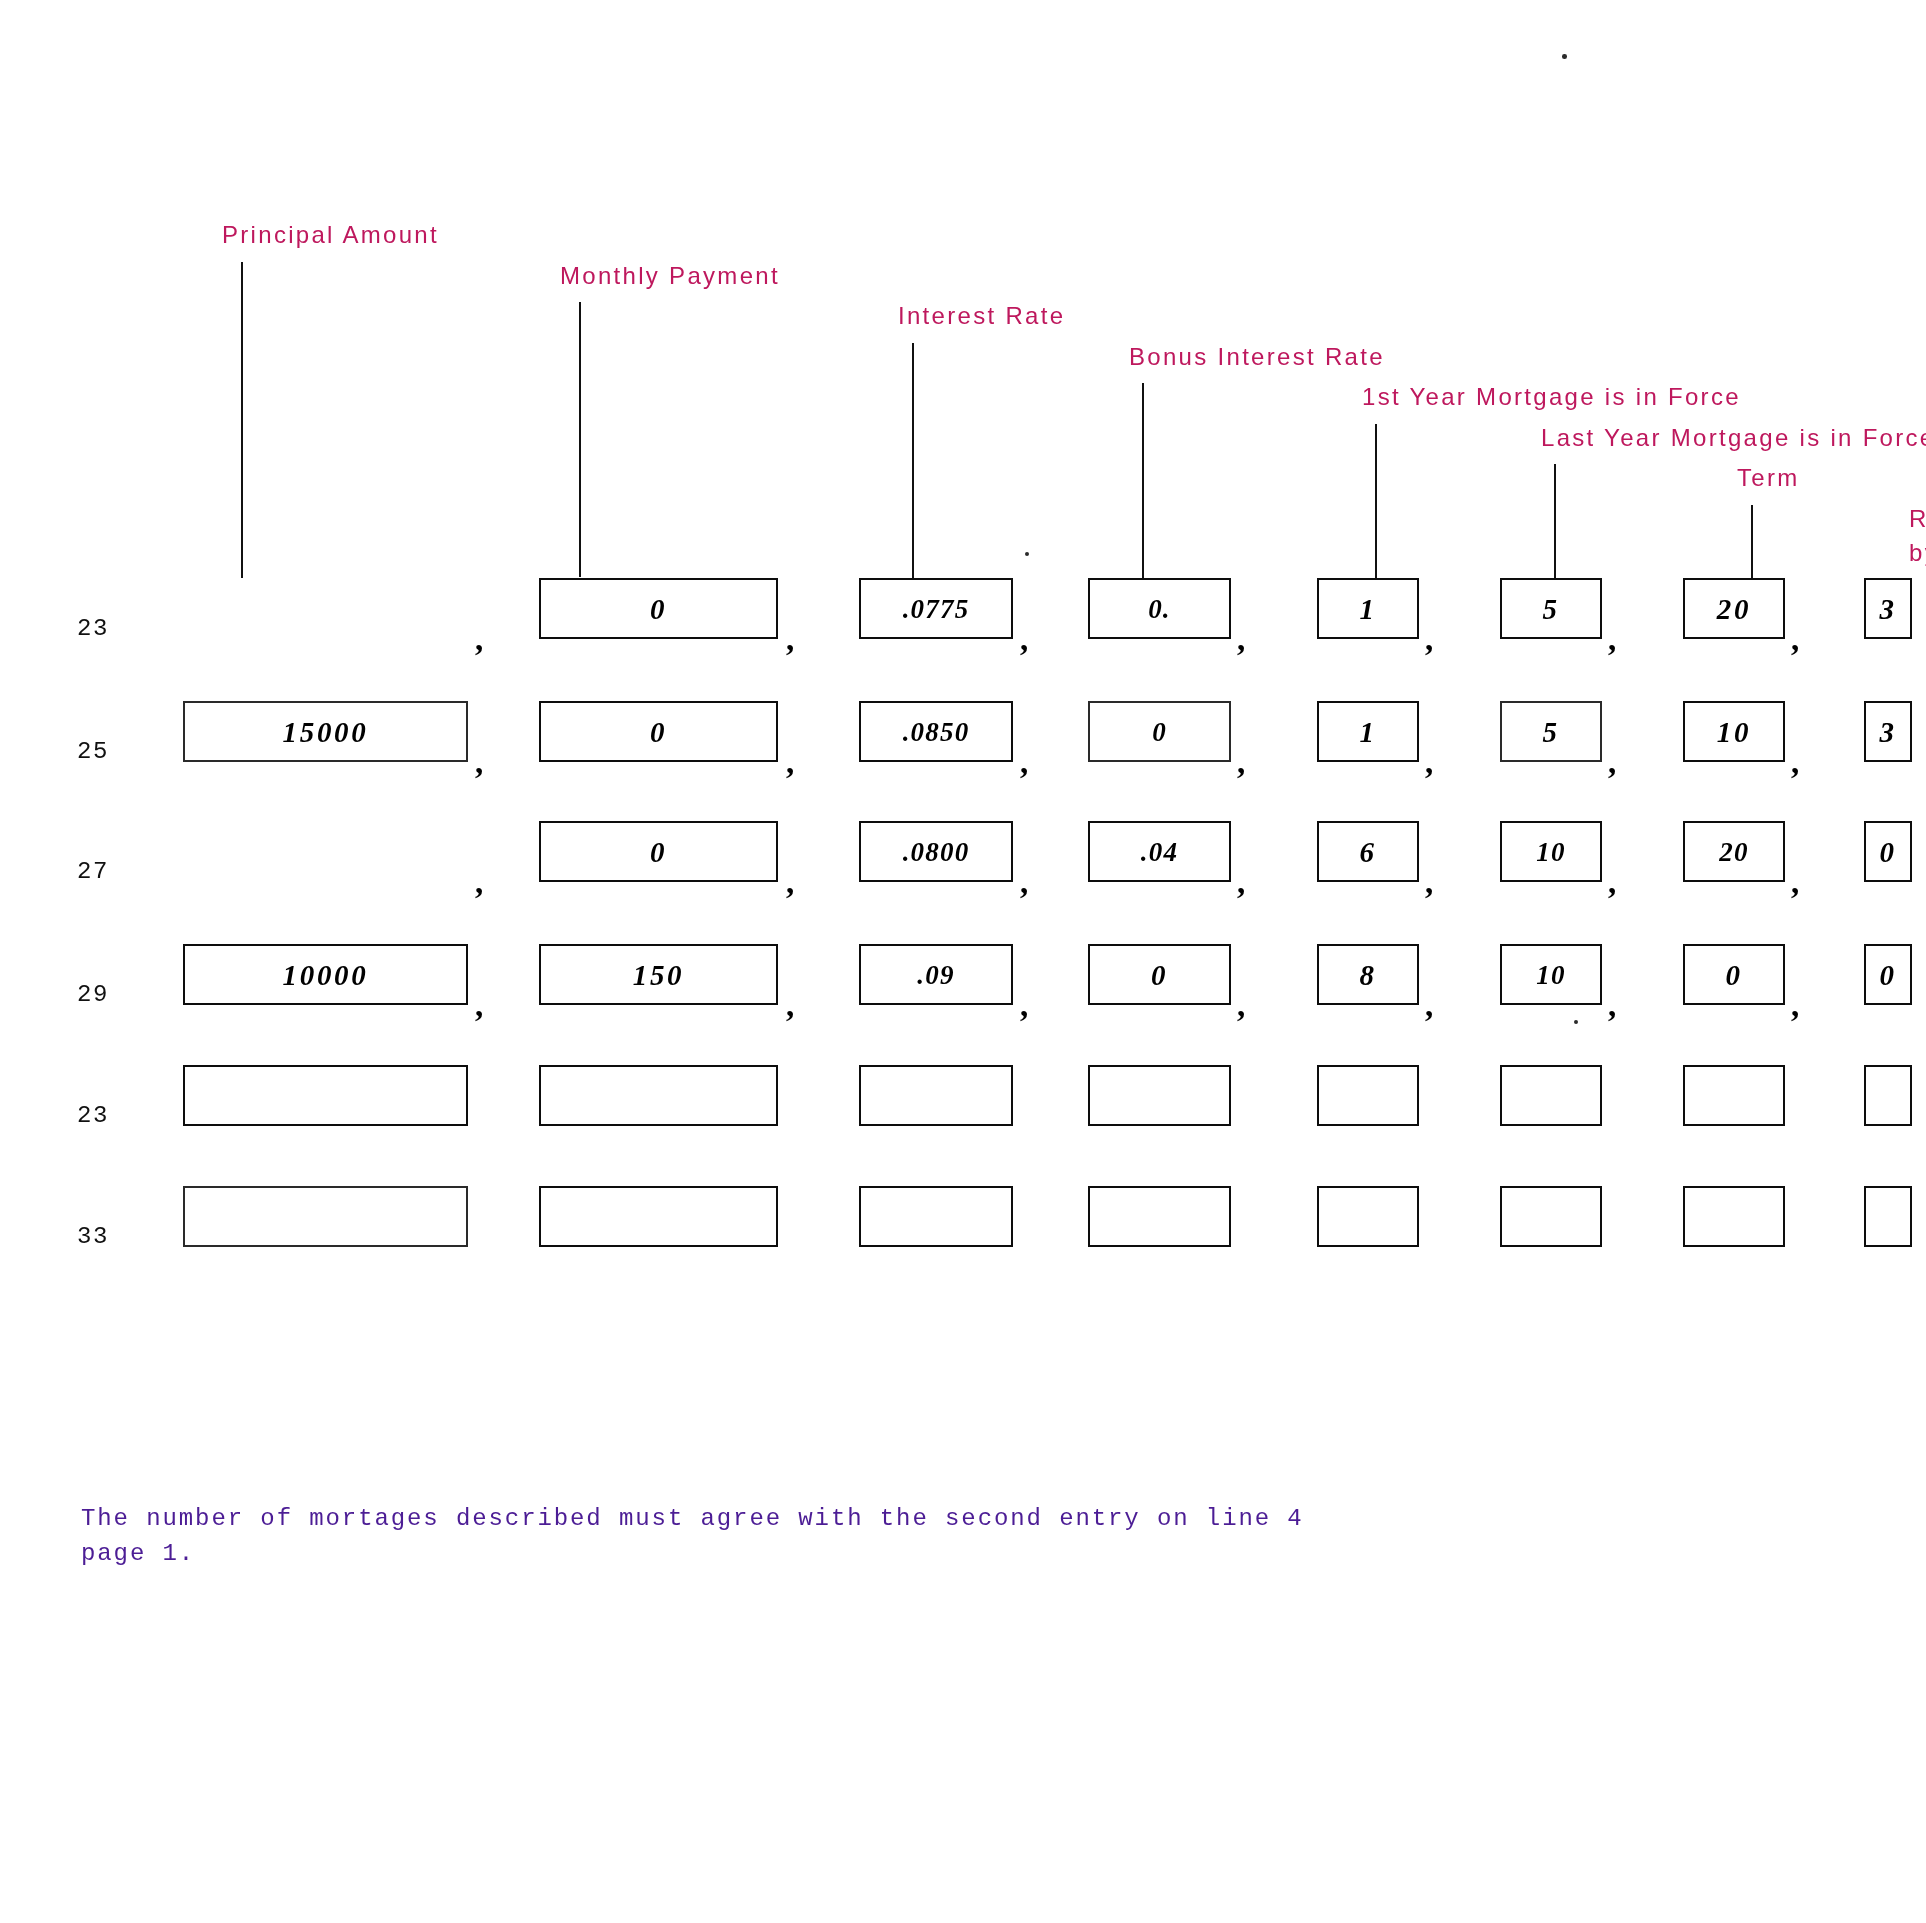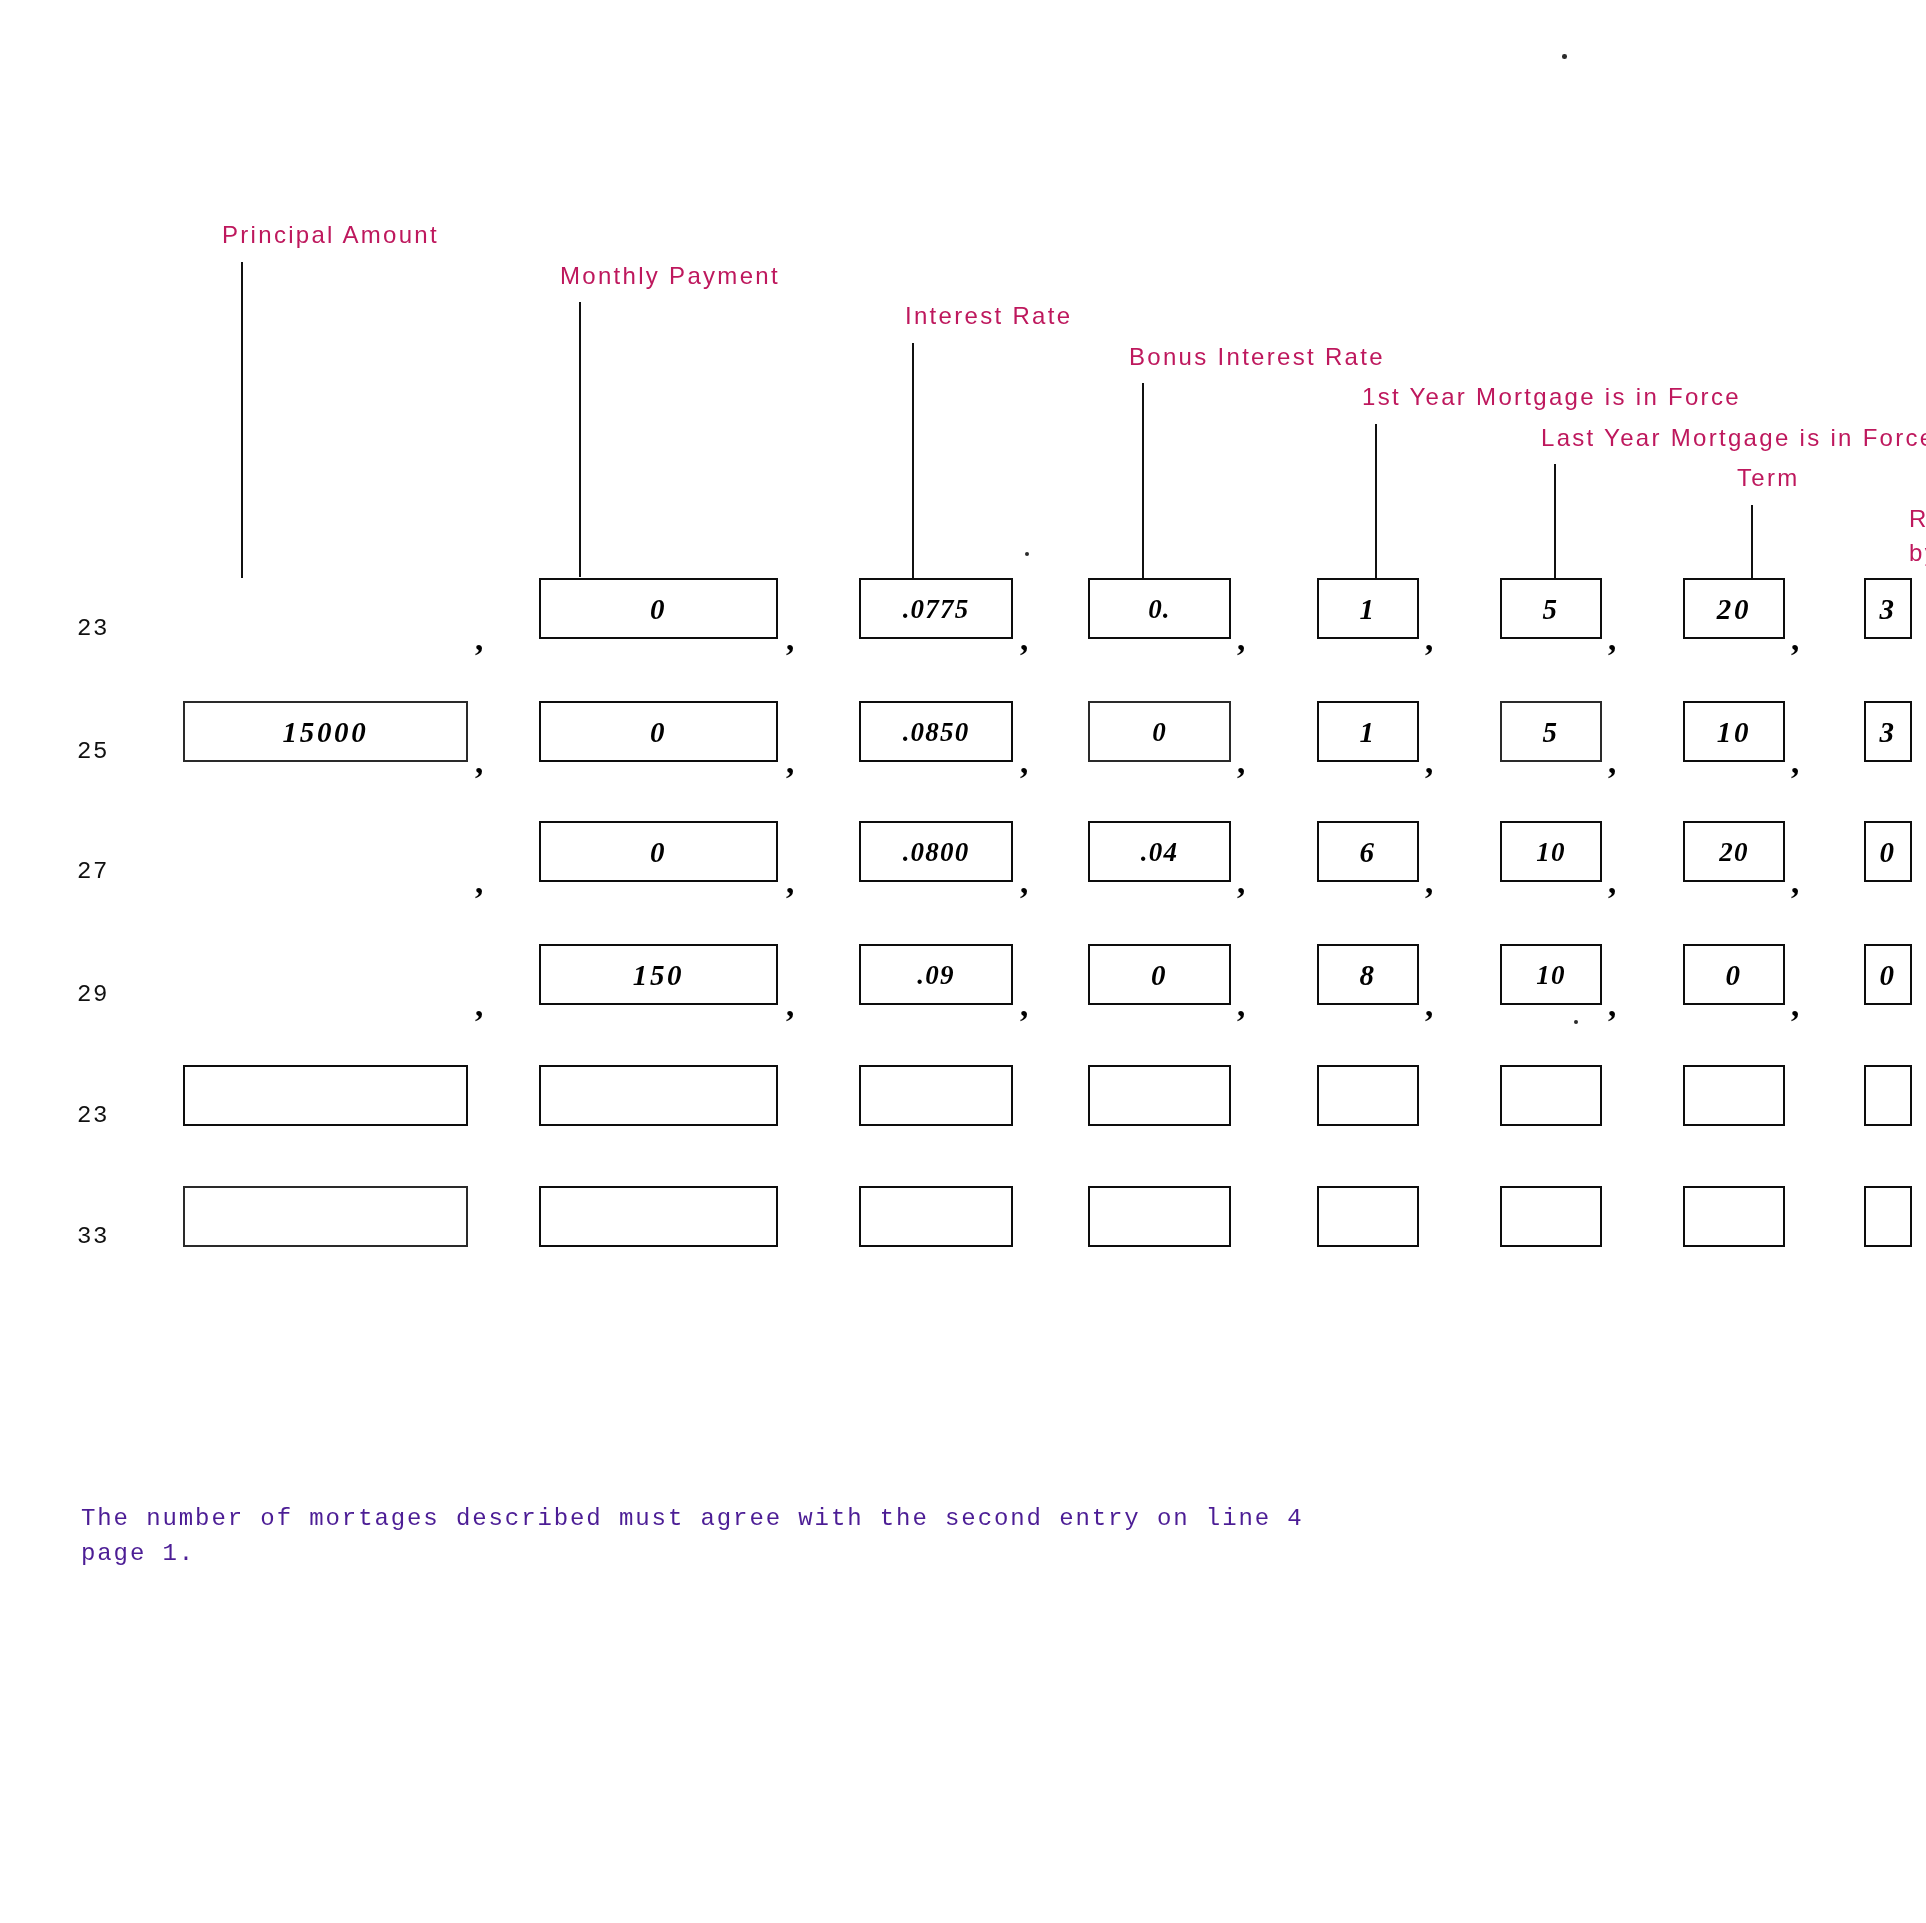--- a/index.html
+++ b/index.html
@@ -111,21 +111,21 @@
 <body>
 
 <div id="page">
 
   <div class="hdr-label" style="left:222px; top:223px;">Principal Amount</div>
   <div class="leader" style="left:241px; top:262px; height:316px;"></div>
 
   <div class="hdr-label" style="left:560px; top:264px;">Monthly Payment</div>
   <div class="leader" style="left:579px; top:302px; height:275px;"></div>
 
-  <div class="hdr-label" style="left:898px; top:304px;margin-left:7px;">Interest Rate</div>
+  <div class="hdr-label" style="left:898px; top:304px;">Interest Rate</div>
   <div class="leader" style="left:912px; top:343px; height:235px;"></div>
 
   <div class="hdr-label" style="left:1129px; top:345px;">Bonus Interest Rate</div>
   <div class="leader" style="left:1142px; top:383px; height:195px;"></div>
 
   <div class="hdr-label" style="left:1362px; top:385px;">1st Year Mortgage is in Force</div>
   <div class="leader" style="left:1375px; top:424px; height:154px;"></div>
 
   <div class="hdr-label" style="left:1541px; top:426px;">Last Year Mortgage is in Force</div>
   <div class="leader" style="left:1554px; top:464px; height:114px;"></div>
@@ -264,20 +264,23 @@
 
     <div class="cell" style="left:1864px; width:48px;">
       <div class="hand">0</div>
     </div>
 
   </div>
 
   <div class="row" style="top:944px;">
     <div class="row-num" style="left:77px;">29</div>
 
+    <div class="cell" style="left:183px; width:285px;">
+      <div class="hand">10000</div>
+    </div>
     <span class="comma" style="left:475px;">,</span>
 
     <div class="cell" style="left:539px; width:239px;">
       <div class="hand">150</div>
     </div>
     <span class="comma" style="left:786px;">,</span>
 
     <div class="cell" style="left:859px; width:154px;">
       <div class="hand small">.09</div>
     </div>

